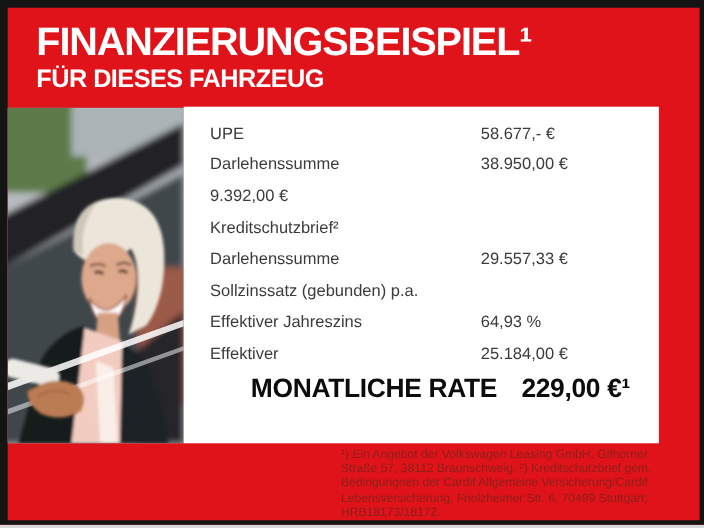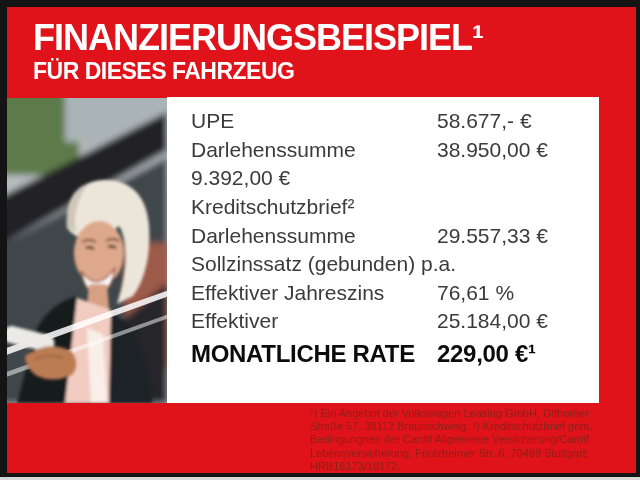--- a/index.html
+++ b/index.html
@@ -36,25 +36,25 @@
     overflow:hidden; background:#9aa0a4;
   }
   .photo svg { display:block; }
 
   
   .panel {
     position:absolute; left:160px; top:90px; width:432px; height:306px;
     background:#ffffff; box-sizing:border-box;
     padding:10px 0 0 24px;
   }
-  .row { display:flex; align-items:center; height:28.6px; font-size:21px; color:#3b3b3b; }
+  .row { display:flex; align-items:center; height:28.6px; font-size:15px; color:#3b3b3b; }
   .row .lbl { width:246px; flex:0 0 246px; white-space:nowrap; }
   .row .val { white-space:nowrap; }
   .row.total { height:36px; font-size:24px; font-weight:bold; color:#0c0c0c; letter-spacing:-0.3px; }
-  .row.total .lbl { width:246px; flex:0 0 246px; }
+  .row.total .lbl { width:246px; flex:0 0 246px;margin-left:37px; }
 
   
   .footnote {
     position:absolute; left:303px; top:400px; width:302px;
     font-size:11px; line-height:13.2px; color:#8c201b;
     white-space:pre-line;
   }
 </style>
 </head>
 <body>
@@ -135,21 +135,21 @@
       </div>
       <div class="row">
         <div class="lbl">Darlehenssumme</div>
         <div class="val">29.557,33 €</div>
       </div>
       <div class="row">
         <div class="lbl">Sollzinssatz (gebunden) p.a.</div>
       </div>
       <div class="row">
         <div class="lbl">Effektiver Jahreszins</div>
-        <div class="val">76,61 %</div>
+        <div class="val">64,93 %</div>
       </div>
       <div class="row">
         <div class="lbl">Effektiver</div>
         <div class="val">25.184,00 €</div>
       </div>
       <div class="row total">
         <div class="lbl">MONATLICHE RATE</div>
         <div class="val">229,00 €¹</div>
       </div>
     </div>

